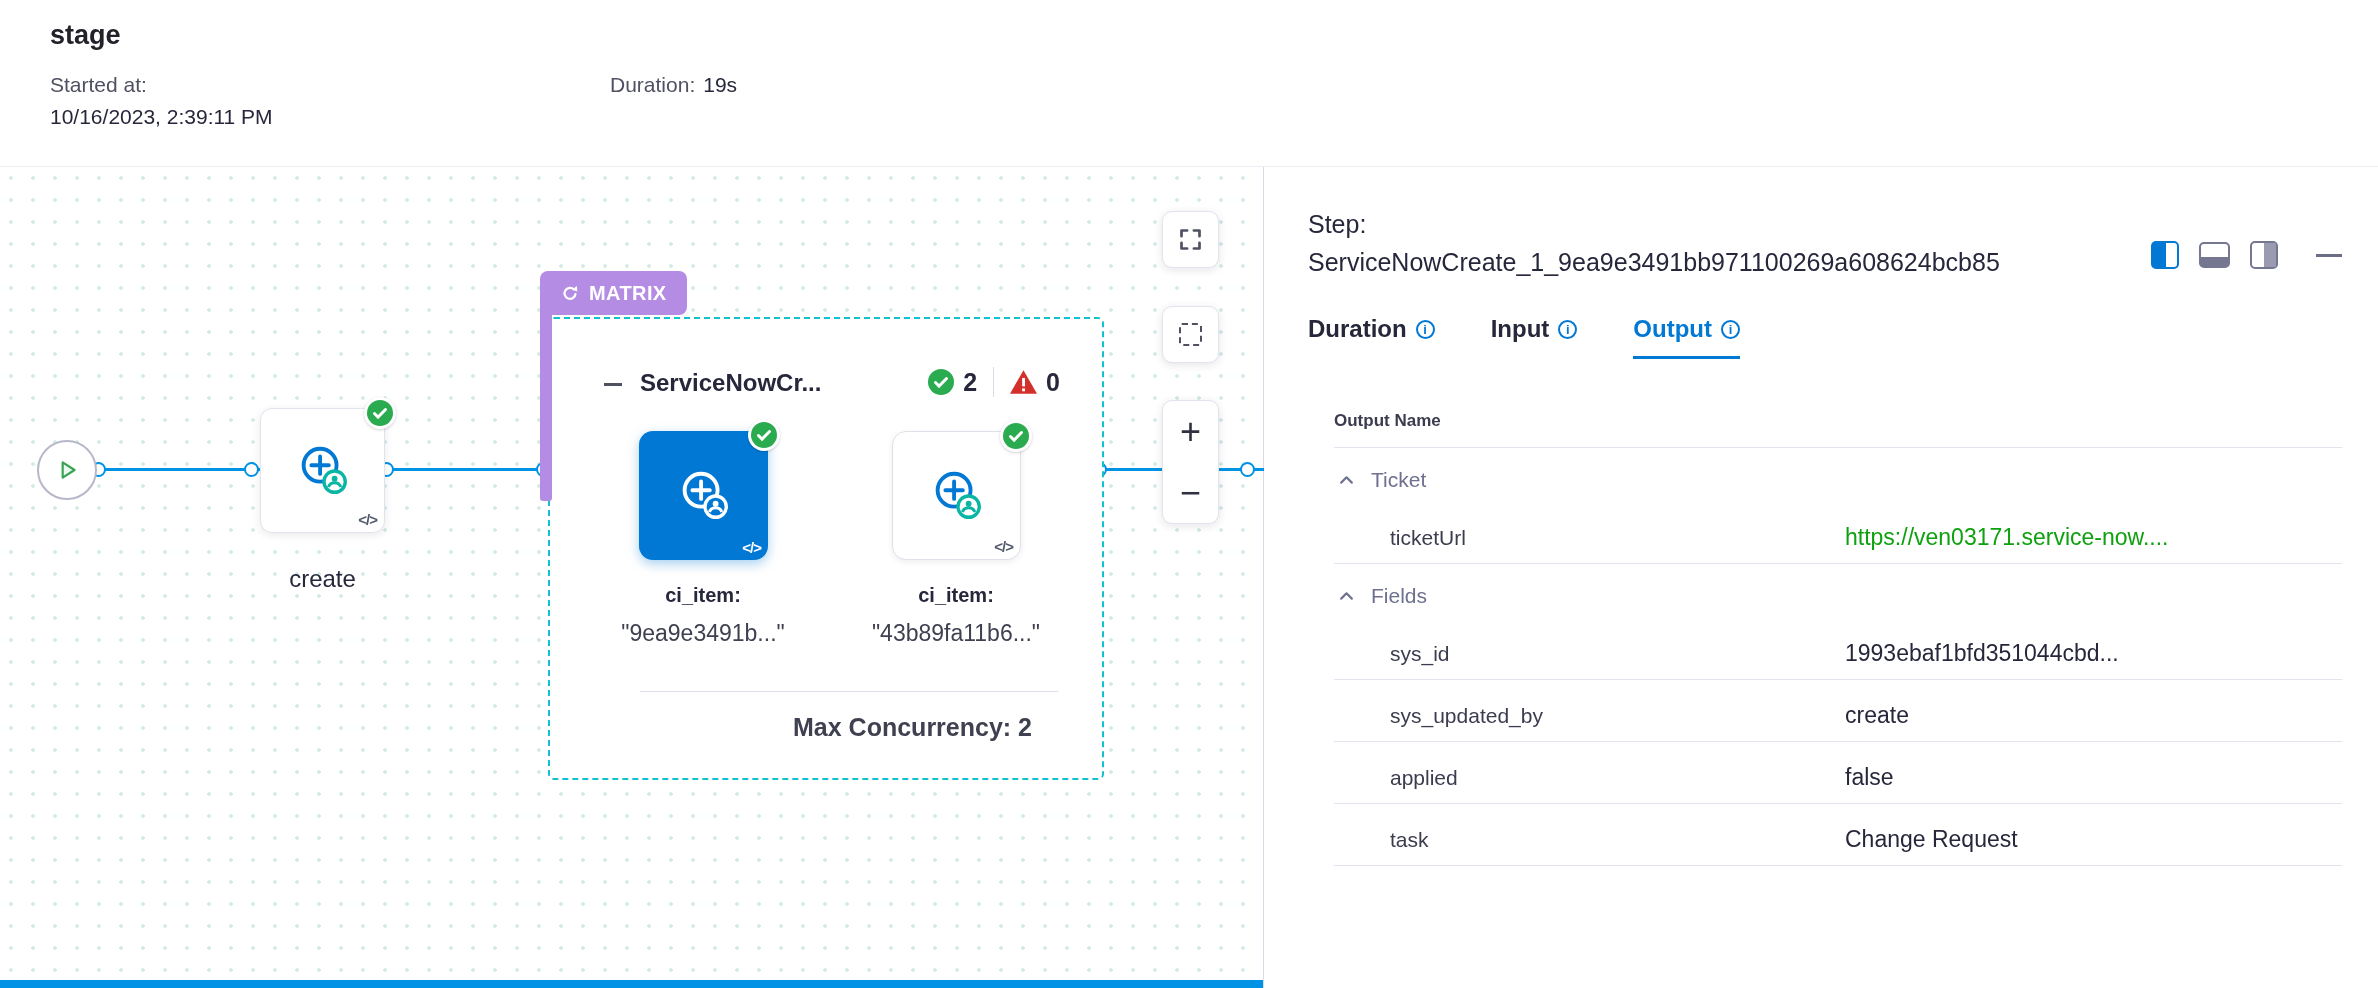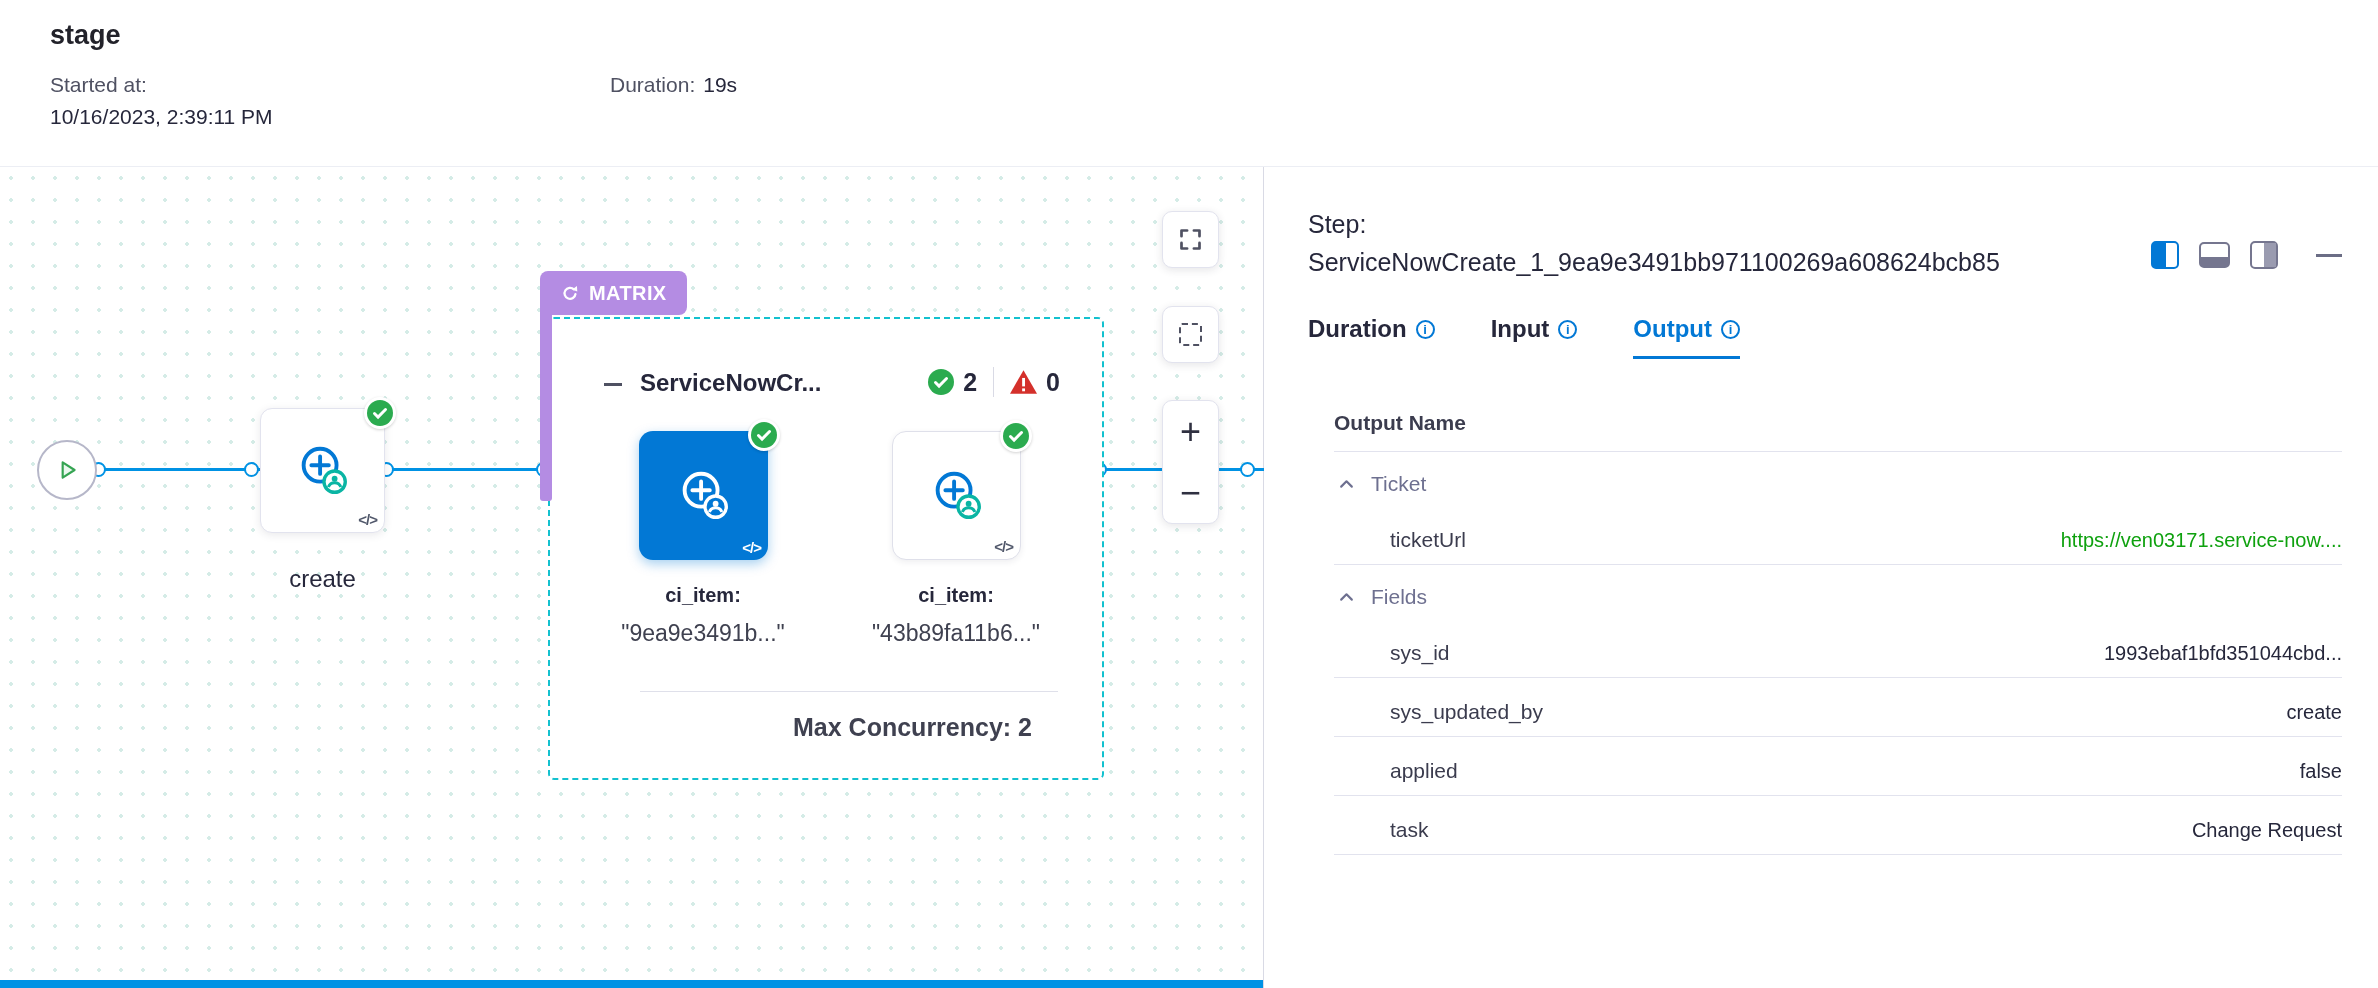--- a/index.html
+++ b/index.html
@@ -122,26 +122,26 @@
   .tab { display:flex; align-items:center; font-size:24px; font-weight:700; color:#26273b; position:relative; padding-bottom:16px; cursor:pointer; }
   .tab.active { color:#0278d5; }
   .tab.active::after { content:""; position:absolute; left:0; right:0; bottom:0; height:3px; background:#0278d5; }
   .info {
     display:inline-flex; width:19px; height:19px; border:2px solid #0278d5; border-radius:50%;
     color:#0278d5; font-size:13px; font-weight:700; font-style:normal;
     align-items:center; justify-content:center; margin-left:9px; flex:0 0 auto;
   }
 
   .out-table { margin:40px 0 0 26px; }
-  .t-head { display:grid; grid-template-columns:511px 1fr; padding:12px 0 16px; border-bottom:1px solid #e2e3ee; font-size:21px; font-weight:700; color:#3b3c4e; }
+  .t-head { display:grid; grid-template-columns:511px 1fr; padding:12px 0 16px; border-bottom:1px solid #e2e3ee; font-size:17px; font-weight:700; color:#3b3c4e; }
   .t-group { display:flex; align-items:center; gap:16px; padding:20px 0 10px 4px; color:#6e7090; font-size:21px; cursor:pointer; }
   .chev { width:17px; height:17px; }
   .t-row { display:grid; grid-template-columns:511px 1fr; align-items:center; padding:22px 0 12px; border-bottom:1px solid #e2e3ee; }
   .t-name { padding-left:56px; font-size:21px; color:#3b3c4e; }
-  .t-val { font-size:20px; color:#26273b;text-align:right; }
+  .t-val { font-size:23px; color:#26273b; }
   .t-val.link { color:#0ea10e; cursor:pointer; }
 </style>
 </head>
 <body>
 
 <header class="topbar">
   <div class="page-title">stage</div>
   <div class="meta">
     <div class="meta-item first">
       <span class="meta-label">Started at:</span>

